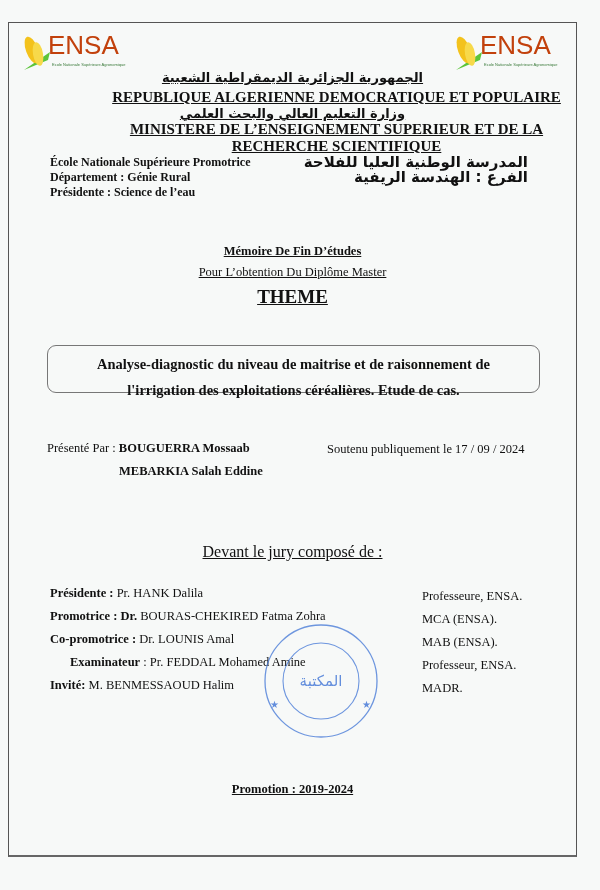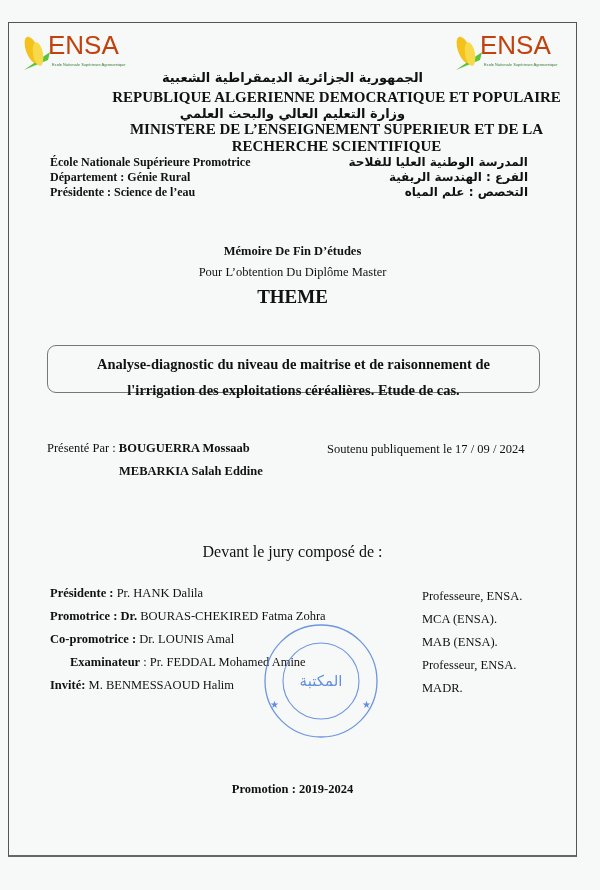--- a/index.html
+++ b/index.html
@@ -7,25 +7,25 @@
          font-family:"Liberation Serif", serif; color:#111; }
   .frame { position:absolute; left:8px; top:22px; width:569px; height:835px;
            border:1px solid #555; border-bottom:2px solid #666; box-sizing:border-box; }
   .abs { position:absolute; }
   .logo { position:absolute; width:110px; height:56px; }
   .logo .wheat { position:absolute; left:2px; top:4px; width:34px; height:44px; }
   .logo .word { position:absolute; left:30px; top:4px; font-family:"Liberation Sans", sans-serif;
                 font-size:26px; color:#c2410c; letter-spacing:0px; }
   .logo .sub { position:absolute; left:34px; top:36px; font-size:4px; color:#3a7a3a;
                font-family:"Liberation Sans", sans-serif; white-space:nowrap; line-height:5px; text-align:center; width:72px; }
-  .center { position:absolute; left:8px; width:569px; text-align:center; }
+  .center { position:absolute; left:8px; width:569px; text-align:center;text-decoration:underline; }
   .ar { font-family:"DejaVu Sans", sans-serif; font-weight:bold; direction:rtl; }
   .title-fr { font-weight:bold; font-size:15px;padding-left:44px; }
   .left-info { position:absolute; left:50px; top:155px; font-size:12px; font-weight:bold; line-height:15px; }
-  .right-info { position:absolute; right:72px; top:155px; font-size:12px; line-height:15px; text-align:right; }
+  .right-info { position:absolute; right:72px; top:155px; font-size:15px; line-height:15px; text-align:right; }
   .theme-box { position:absolute; left:47px; top:345px; width:493px; height:48px; border:1px solid #777;
                border-radius:9px; box-sizing:border-box; text-align:center; font-weight:bold; font-size:14.5px;
                line-height:26px; padding-top:5px; }
   .jury { position:absolute; left:50px; font-size:12.5px; }
   .jury b { font-weight:bold; }
   .role-right { position:absolute; left:422px; font-size:12.5px; }
   .stamp { position:absolute; left:262px; top:622px; width:118px; height:118px; }
 </style>
 </head>
 <body>
@@ -59,21 +59,20 @@
 <div class="center title-fr" style="top:138px;">RECHERCHE SCIENTIFIQUE</div>
 
 <div class="left-info">
   <div>École Nationale Supérieure Promotrice</div>
   <div>Département : Génie Rural</div>
   <div>Présidente : Science de l’eau</div>
 </div>
 <div class="right-info ar">
   <div>المدرسة الوطنية العليا للفلاحة</div>
   <div>الفرع : الهندسة الريفية</div>
-  <div>التخصص : علم المياه</div>
 </div>
 
 <div class="center" style="top:244px; font-size:12.5px; font-weight:bold;">Mémoire De Fin D’études</div>
 <div class="center" style="top:265px; font-size:12.5px;">Pour L’obtention Du Diplôme Master</div>
 <div class="center" style="top:286px; font-size:19px; font-weight:bold;">THEME</div>
 
 <div class="theme-box">
   <div>Analyse-diagnostic du niveau de maitrise et de raisonnement de</div>
   <div>l'irrigation des exploitations céréalières. Etude de cas.</div>
 </div>

